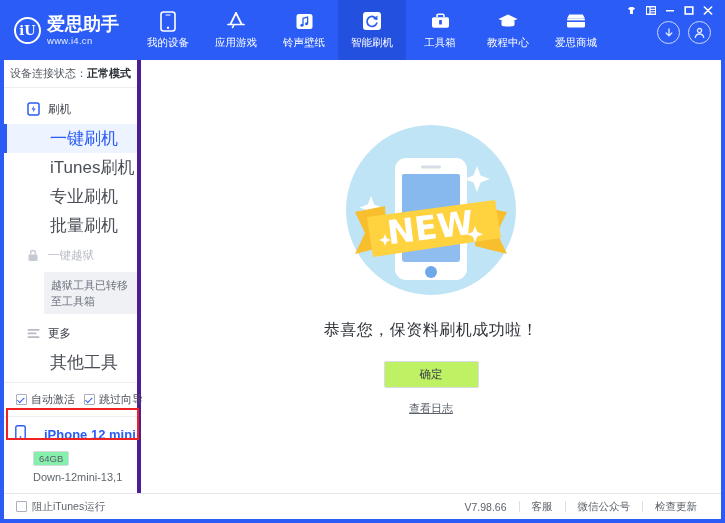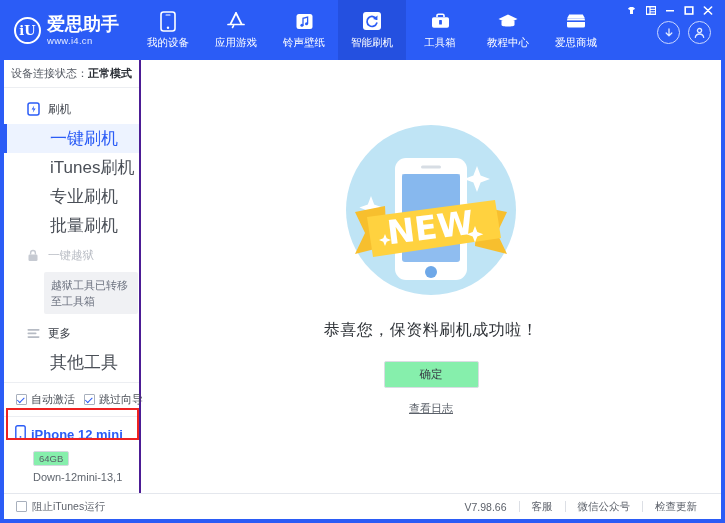--- a/index.html
+++ b/index.html
@@ -115,21 +115,21 @@
     background: #ffffff;
     overflow: hidden;
     position: relative;
   }
 
   
   .sidebar {
     width: 137px;
     flex: 0 0 137px;
     background: #ffffff;
-    border-right: 2px solid #4c1d95;
+    border-right: 4px solid #4c1d95;
     display: flex;
     flex-direction: column;
     position: relative;
   }
   .conn-status {
     height: 28px;
     display: flex; align-items: center; justify-content: center;
     font-size: 11px; color: #555a63;
     border-bottom: 1px solid #eceef2;
     white-space: nowrap;
@@ -211,21 +211,21 @@
     border-left: 1.6px solid #2b5cf6;
     border-bottom: 1.6px solid #2b5cf6;
     transform: rotate(-45deg) translate(0px, -1px);
   }
 
   .device-box {
     border-top: 1px solid #eceef2;
     padding: 8px 0 10px 11px;
   }
   .device-title {
-    display: flex; align-items: center; gap: 5px;
+    display: flex; align-items: center; gap: 18px;
     color: #2b5cf6; font-weight: bold; font-size: 13px;
     margin-bottom: 5px;
   }
   .cap-badge {
     display: inline-block;
     border: 1px solid #d5d9e0;
     background: #86efac;
     color: #5a6069;
     font-size: 9.5px;
     padding: 1px 5px;
@@ -263,21 +263,21 @@
     margin-top: 22px;
     font-size: 16px;
     color: #2f3338;
     letter-spacing: .5px;
     font-family: "DejaVu Sans", sans-serif;
   }
   .ok-btn {
     margin-top: 20px;
     width: 95px; height: 27px;
     border: 1px solid #d9dde3;
-    background: #86efac;
+    background: #bef264;
     color: #3a3f46;
     font-size: 11.5px;
     border-radius: 2px;
     display: flex; align-items: center; justify-content: center;
     cursor: pointer;
   }
   .log-link {
     margin-top: 13px;
     font-size: 11px;
     color: #5a6069;

